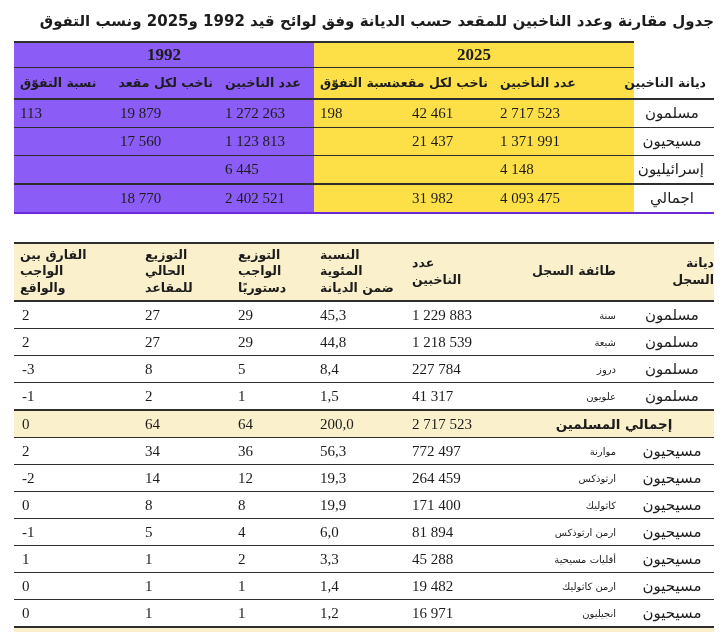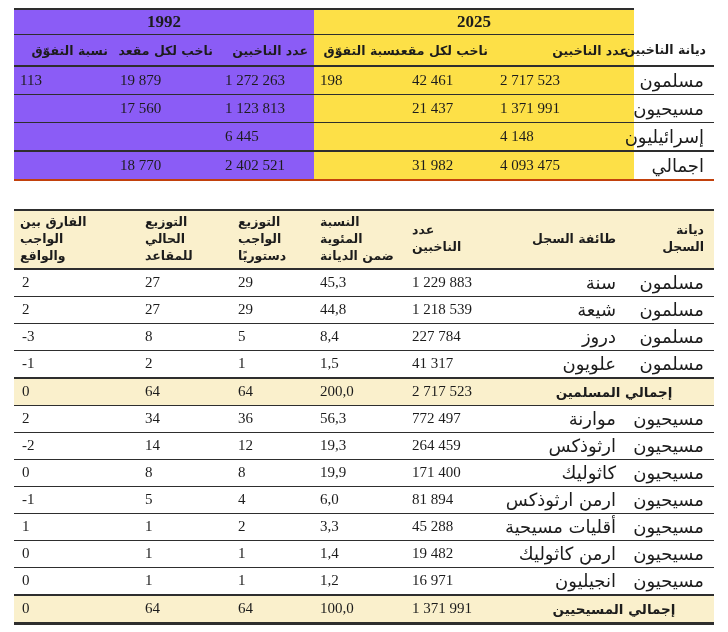--- a/index.html
+++ b/index.html
@@ -21,52 +21,53 @@
   .bg-yellow{background:#fde047;}
   .bg-green{background:#c7d46c;}
 
   
   .t1 td,.t1 th{border-bottom:1px solid #2e2e2e;height:27px;}
   .t1 .band th{
     border-top:2px solid #2e2e2e;height:24px;text-align:center;
     font-family:"Liberation Serif","DejaVu Sans",serif;font-size:17px;font-weight:bold;
   }
   .t1 .band .corner{border-top:none;border-bottom:none;background:#fff;}
-  .t1 .cols th{height:30px;border-bottom:2px solid #2e2e2e;font-size:12.5px;font-weight:bold;white-space:nowrap;text-align:right;}
+  .t1 .cols th{height:30px;border-bottom:2px solid #2e2e2e;font-size:12.5px;font-weight:bold;white-space:nowrap;text-align:left;}
   .t1 .cols th.relig-h{padding-right:8px;}
-  .t1 tr.grand td{border-top:2px solid #2e2e2e;border-bottom:2px solid #c2410c;}
+  .t1 tr.grand td{border-top:2px solid #2e2e2e;border-bottom:2px solid #6d28d9;}
 
   .num{
     font-family:"Liberation Serif","DejaVu Serif",serif;font-size:15px;
     direction:ltr;text-align:left;white-space:nowrap;
   }
-  .relig{text-align:right;font-size:18px;white-space:nowrap;padding-right:10px;}
+  .relig{text-align:center;font-size:15px;white-space:nowrap;padding-right:10px;}
 
   
   .t2{margin-top:28px;}
   .t2 th{
     background:#faf0cc;border-top:2px solid #2e2e2e;border-bottom:2px solid #2e2e2e;
     font-size:12.5px;font-weight:bold;white-space:pre-line;text-align:left;
     height:48px;line-height:1.35;padding:3px 6px;
   }
-  .t2 th.relig-h{text-align:right;padding-right:10px;margin-top:28px;}
+  .t2 th.relig-h{text-align:right;padding-right:0;margin-top:28px;}
   .t2 th.sect-h{text-align:center;}
   .t2 td{height:26px;border-bottom:1px solid #2e2e2e;background:#fff;}
-  .t2 .sect{text-align:right;font-size:18px;white-space:nowrap;padding-right:18px;}
+  .t2 .sect{text-align:right;font-size:10px;white-space:nowrap;padding-right:18px;}
   .t2 tr.total td{background:#faf0cc;border-top:2px solid #2e2e2e;font-weight:bold;}
   .t2 tr.total .num{font-weight:normal;}
   .t2 tr:last-child td{border-bottom:3px solid #2e2e2e;}
   .t2 .total-label{text-align:center;font-size:13.5px;white-space:nowrap;font-weight:bold;}
   .t2 td.diff{padding-left:8px;}
 </style>
 </head>
 <body>
 
 <div class="page">
 
+  <div class="title">جدول مقارنة وعدد الناخبين للمقعد حسب الديانة وفق لوائح قيد 1992 و2025 ونسب التفوق</div>
 
   <table class="t1">
     <colgroup>
       <col style="width:80px">
         <col style="width:140px">
         <col style="width:88px">
         <col style="width:92px">
       <col style="width:95px">
         <col style="width:105px">
         <col style="width:100px">

